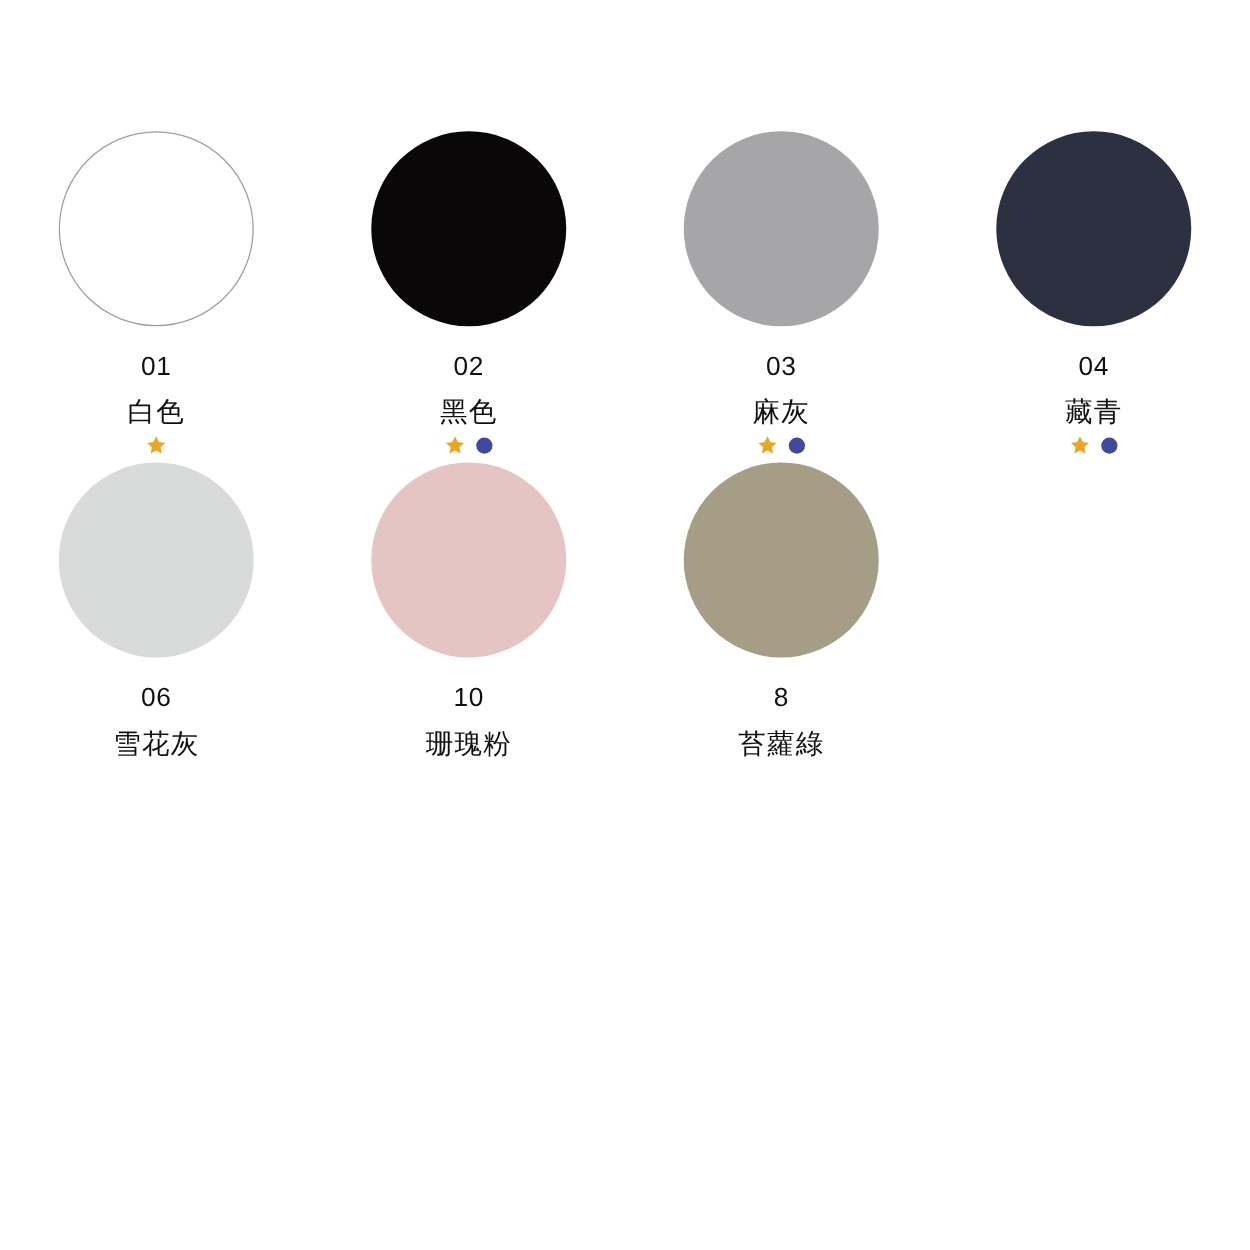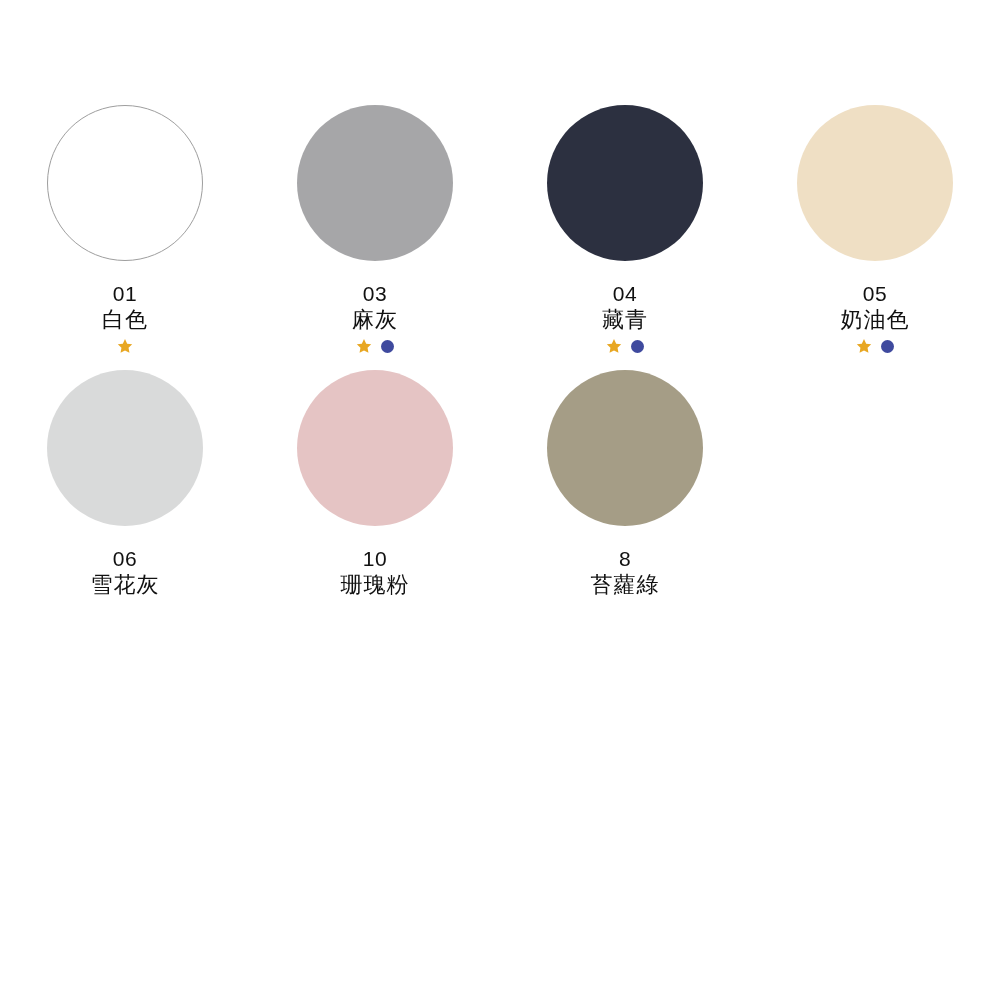--- a/index.html
+++ b/index.html
@@ -49,21 +49,21 @@
 
   .swatch-code {
     margin-top: 21px;
     font-size: 21px;
     line-height: 24px;
     color: #111111;
     letter-spacing: 0.5px;
   }
 
   .swatch-name {
-    margin-top: 1px;
+    margin-top: 11px;
     font-size: 22px;
     line-height: 26px;
     color: #111111;
     letter-spacing: 1px;
   }
 
   .marker-row {
     margin-top: 4px;
     height: 18px;
     display: flex;
@@ -95,49 +95,49 @@
       <div class="swatch-name">白色</div>
       <div class="marker-row">
         <span>
           <svg class="marker-star" viewBox="0 0 24 24" aria-hidden="true">
             <polygon points="12,1.6 15.3,8.5 22.8,9.5 17.3,14.8 18.7,22.3 12,18.7 5.3,22.3 6.7,14.8 1.2,9.5 8.7,8.5" fill="#E8A723"></polygon>
           </svg>
         </span>
       </div>
     </div>
     <div class="swatch-cell">
+      <div class="swatch-disc" style="background-color: rgb(10, 7, 8);"></div>
+      <div class="swatch-code">02</div>
+      <div class="swatch-name">黑色</div>
+      <div class="marker-row">
+        <span>
+          <svg class="marker-star" viewBox="0 0 24 24" aria-hidden="true">
+            <polygon points="12,1.6 15.3,8.5 22.8,9.5 17.3,14.8 18.7,22.3 12,18.7 5.3,22.3 6.7,14.8 1.2,9.5 8.7,8.5" fill="#E8A723"></polygon>
+          </svg>
+        </span>
+        <span class="marker-dot" style="background-color: rgb(63, 74, 158);"></span>
+      </div>
+    </div>
+    <div class="swatch-cell">
       <div class="swatch-disc" style="background-color: rgb(166, 166, 168);"></div>
       <div class="swatch-code">03</div>
       <div class="swatch-name">麻灰</div>
       <div class="marker-row">
         <span>
           <svg class="marker-star" viewBox="0 0 24 24" aria-hidden="true">
             <polygon points="12,1.6 15.3,8.5 22.8,9.5 17.3,14.8 18.7,22.3 12,18.7 5.3,22.3 6.7,14.8 1.2,9.5 8.7,8.5" fill="#E8A723"></polygon>
           </svg>
         </span>
         <span class="marker-dot" style="background-color: rgb(63, 74, 158);"></span>
       </div>
     </div>
     <div class="swatch-cell">
       <div class="swatch-disc" style="background-color: rgb(44, 48, 64);"></div>
       <div class="swatch-code">04</div>
       <div class="swatch-name">藏青</div>
-      <div class="marker-row">
-        <span>
-          <svg class="marker-star" viewBox="0 0 24 24" aria-hidden="true">
-            <polygon points="12,1.6 15.3,8.5 22.8,9.5 17.3,14.8 18.7,22.3 12,18.7 5.3,22.3 6.7,14.8 1.2,9.5 8.7,8.5" fill="#E8A723"></polygon>
-          </svg>
-        </span>
-        <span class="marker-dot" style="background-color: rgb(63, 74, 158);"></span>
-      </div>
-    </div>
-    <div class="swatch-cell">
-      <div class="swatch-disc" style="background-color: rgb(239, 223, 196);"></div>
-      <div class="swatch-code">05</div>
-      <div class="swatch-name">奶油色</div>
       <div class="marker-row">
         <span>
           <svg class="marker-star" viewBox="0 0 24 24" aria-hidden="true">
             <polygon points="12,1.6 15.3,8.5 22.8,9.5 17.3,14.8 18.7,22.3 12,18.7 5.3,22.3 6.7,14.8 1.2,9.5 8.7,8.5" fill="#E8A723"></polygon>
           </svg>
         </span>
         <span class="marker-dot" style="background-color: rgb(63, 74, 158);"></span>
       </div>
     </div>
     <div class="swatch-cell">

